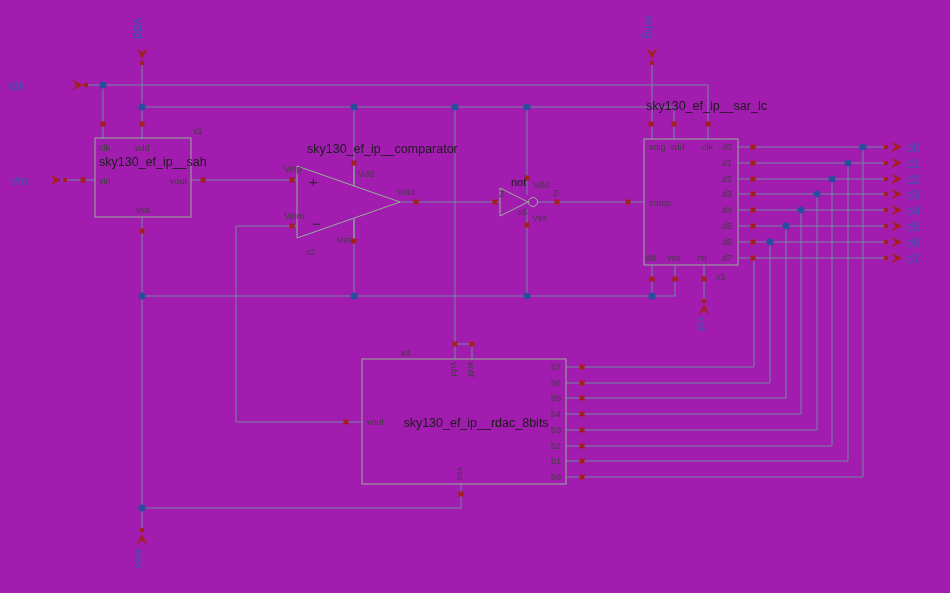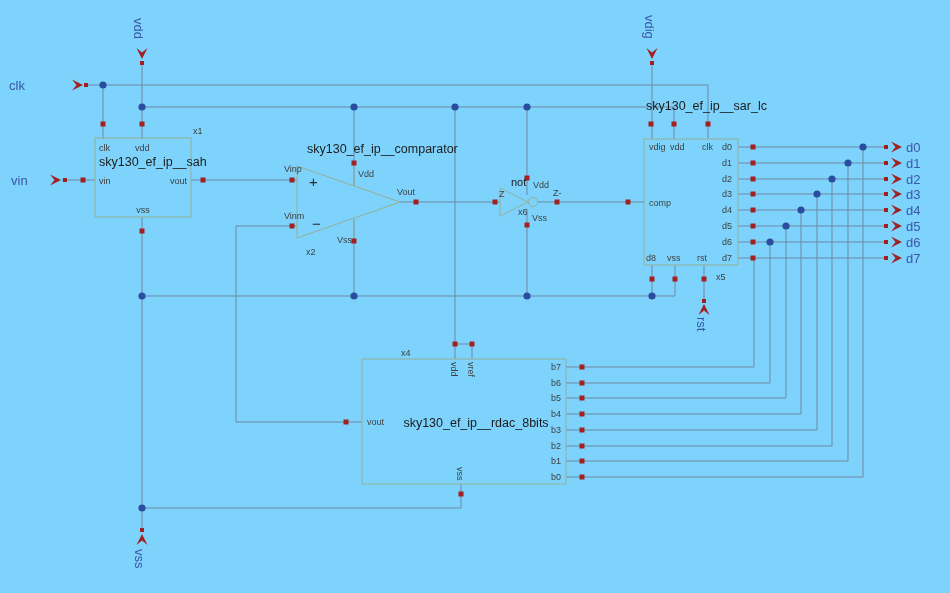--- a/index.html
+++ b/index.html
@@ -1,16 +1,16 @@
 <!DOCTYPE html>
 <html><head>
 <meta charset="utf-8">
 <style>
   html,body{margin:0;padding:0;background:#ffffff;}
-  .stage{position:relative;width:950px;height:593px;background:#7dd3fc;overflow:hidden;
+  .stage{position:relative;width:950px;height:593px;background:#a21caf;overflow:hidden;
          font-family:"Liberation Sans","DejaVu Sans",sans-serif;}
   svg{display:block;}
   text{font-family:"Liberation Sans","DejaVu Sans",sans-serif;fill:#3f3f3f;}
   .pinlbl{font-size:9px;fill:#3f3f3f;}
   .instlbl{font-size:9px;fill:#3f3f3f;}
   .title{font-size:12.5px;fill:#1c1c1c;}
   .netlbl{font-size:13px;fill:#3a57a8;}
   .oplbl{font-size:15px;fill:#2b2b2b;}
   .notlbl{font-size:11px;fill:#1c1c1c;}
   .wire{stroke:#7187a3;stroke-width:1;fill:none;}

